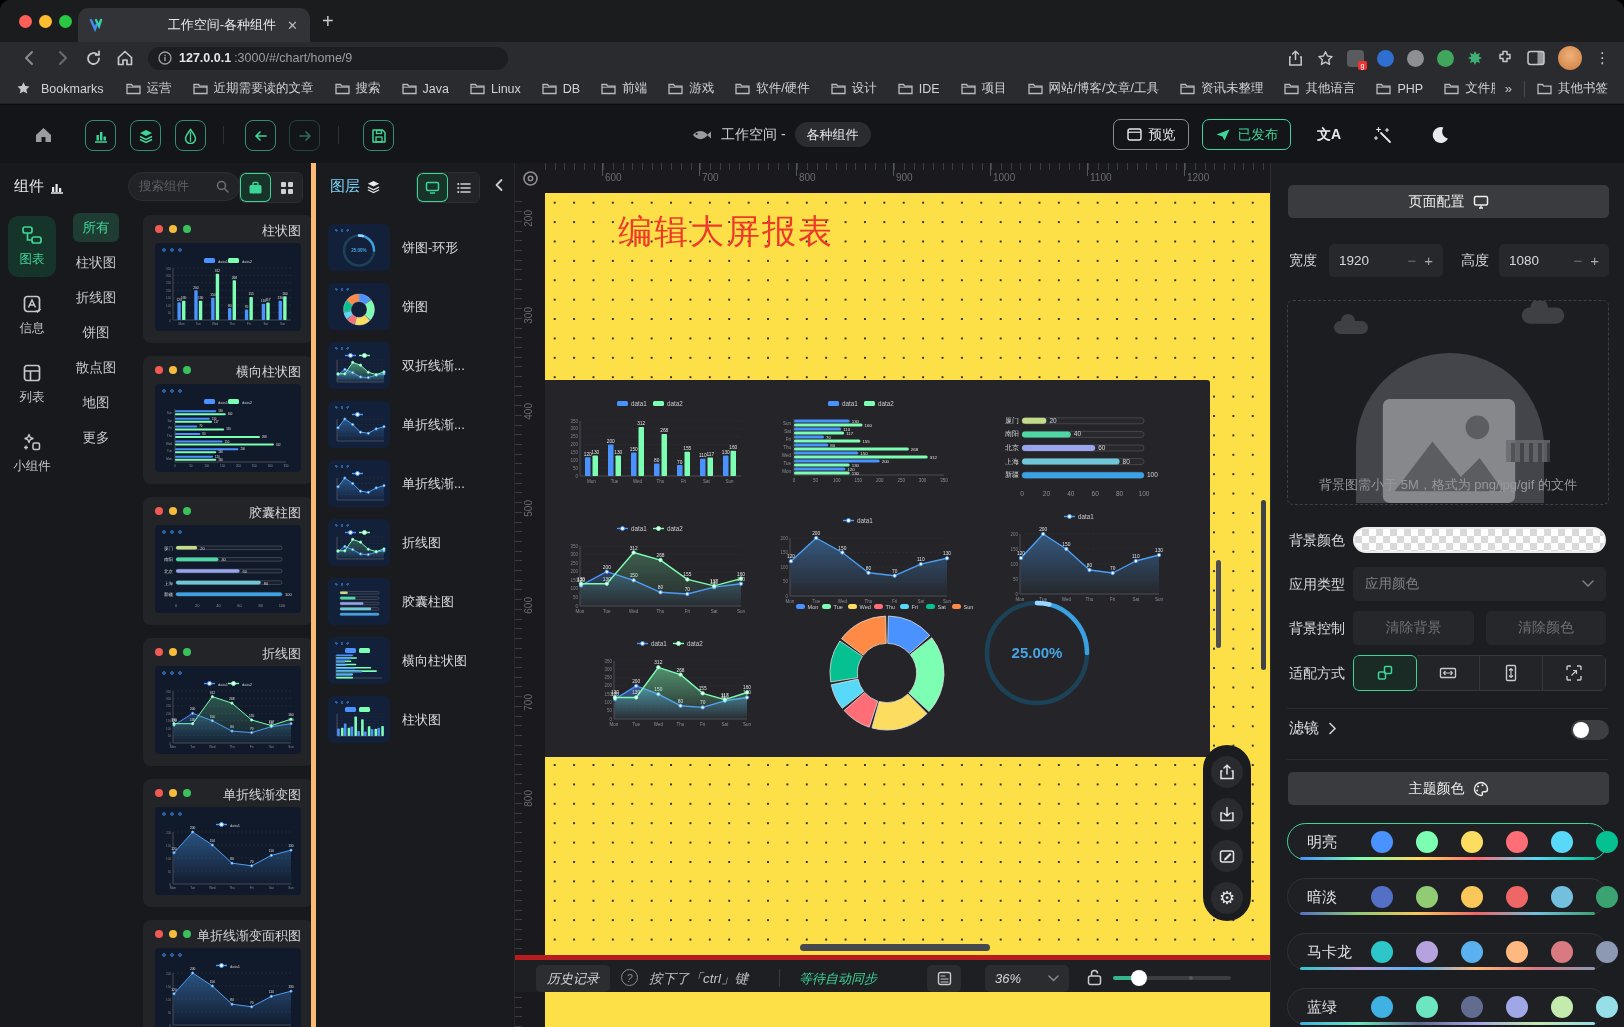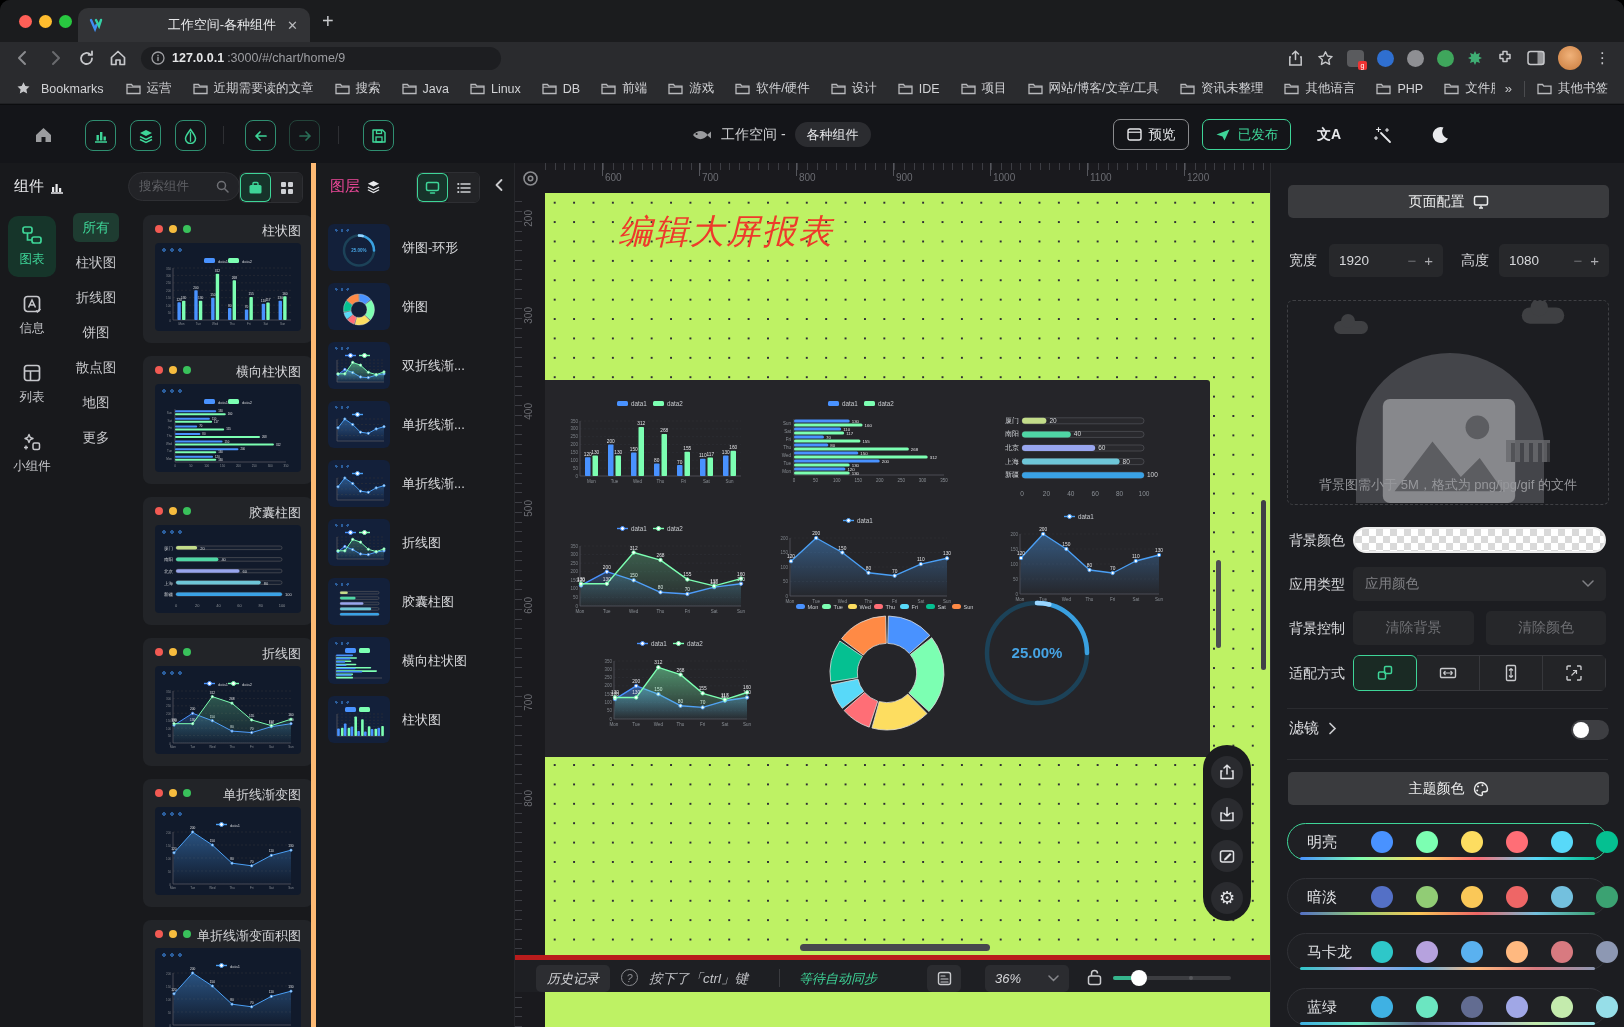--- a/index.html
+++ b/index.html
@@ -9,21 +9,21 @@
   svg text{font-family:"Liberation Sans","DejaVu Sans",sans-serif;}
 
   
   #tabstrip{position:absolute;left:0;top:0;right:0;height:42px;background:#1b1c1e;text-align:right;}
   .traffic{position:absolute;top:15px;width:13px;height:13px;border-radius:50%;}
   .t-red{left:19px;background:#ff5f57;} .t-yel{left:39px;background:#febc2e;} .t-grn{left:59px;background:#28c840;}
   #tab{position:absolute;left:78px;top:8px;width:232px;height:34px;background:#323336;border-radius:10px 10px 0 0;display:flex;align-items:center;padding:0 10px;gap:9px;}
   #tab .tab-title{font-size:13px;color:#e7e8ea;flex:1;white-space:nowrap;overflow:hidden;}
   .tab-close{color:#b9babd;font-size:13px;padding:0 2px;}
   #newtab{position:absolute;left:322px;top:10px;color:#c8c9cc;font-size:20px;font-weight:300;}
-  #toolbar{position:absolute;left:0;top:42px;right:0;height:32px;background:#2a2b2e;display:flex;align-items:center;}
+  #toolbar{position:absolute;left:0;top:42px;right:0;height:32px;background:#2a2b2e;display:flex;align-items:center;padding-left:7px;}
   .nav-ic{margin-left:14px;flex:0 0 auto;}
   #urlpill{margin-left:14px;width:360px;height:23px;border-radius:12px;background:#1d1e21;display:flex;align-items:center;padding:0 10px;gap:7px;}
   #urlpill .host{font-size:12.5px;color:#e4e5e7;font-weight:bold;}
   #urlpill .path{font-size:12.5px;color:#9d9ea2;margin-left:-4px;white-space:nowrap;}
   #tb-right{margin-left:auto;display:flex;align-items:center;gap:13px;padding-right:14px;}
   .ext-ic{width:17px;height:17px;border-radius:4px;position:relative;}
   #bookmarks{position:absolute;left:0;top:74px;right:0;height:30px;background:#2a2b2e;display:flex;align-items:center;padding:0 16px;gap:10px;border-bottom:1px solid #202124;}
   #bm-items{display:flex;align-items:center;gap:21px;margin-left:12px;overflow:hidden;flex:1;}
   .bm{display:flex;align-items:center;gap:6px;flex:0 0 auto;}
   .bm span{font-size:12.5px;color:#d2d3d6;white-space:nowrap;}
@@ -74,41 +74,41 @@
   .card-pv{position:absolute;left:12px;right:12px;top:28px;bottom:12px;background:#111a2b;border-radius:4px;}
   .pdots{position:absolute;left:7px;top:5px;width:22px;height:5px;background:
     radial-gradient(circle 2px at 2px 2px,#2b5d9b 98%,transparent),
     radial-gradient(circle 2px at 10px 2px,#2b5d9b 98%,transparent),
     radial-gradient(circle 2px at 18px 2px,#2b5d9b 98%,transparent);}
   .pdots.small{transform:scale(.7);transform-origin:0 0;}
   .cbox{position:absolute;left:6px;right:6px;top:13px;bottom:4px;}
 
   
   #layer-panel{position:absolute;left:316px;top:0;width:199px;bottom:0;background:#1a1b1e;border-right:1px solid #26272b;}
-  #lay-title{position:absolute;left:14px;top:14px;font-size:15px;color:#ec4899;display:flex;gap:6px;align-items:center;}
+  #lay-title{position:absolute;left:14px;top:14px;font-size:15px;color:#7dd3fc;display:flex;gap:6px;align-items:center;}
   #lay-toggle{right:34px;top:9px;}
   #lay-collapse{position:absolute;right:8px;top:15px;}
   #layers{position:absolute;left:0;top:52px;right:0;bottom:0;padding:7px 0 0 12px;overflow:hidden;}
   .layer-item{height:52px;margin-bottom:7px;position:relative;}
   .lthumb{position:absolute;left:0;top:2px;width:62px;height:47px;background:#13203a;border-radius:6px;}
   .lthumb .cbox{left:3px;right:3px;top:9px;bottom:3px;}
   .layer-label{position:absolute;left:74px;top:17px;font-size:13px;color:#d8d9dc;white-space:nowrap;}
 
   
-  #canvas{position:absolute;left:515px;top:0;width:755px;bottom:0;background:#bef264;overflow:hidden;}
+  #canvas{position:absolute;left:515px;top:0;width:755px;bottom:0;background:#fde047;overflow:hidden;}
   #dotgrid{position:absolute;left:30px;top:30px;right:0;bottom:37px;background-image:radial-gradient(circle,#2e2e34 1px,transparent 1.4px);background-size:19.4px 19.4px;}
   #corner{position:absolute;left:0;top:0;width:30px;height:30px;display:flex;align-items:center;justify-content:center;background:#1a1a1e;z-index:3;}
   #ruler-top{position:absolute;left:30px;top:0;right:0;height:30px;background:#1a1a1e;z-index:2;}
   #ruler-top:before{content:"";position:absolute;left:0;top:0;right:0;height:7px;background:repeating-linear-gradient(90deg,#3c3d43 0 1px,transparent 1px 9.7px);}
   .rt-num{position:absolute;top:9px;font-size:10px;color:#6b6c72;}
   .rt-num:before{content:"";position:absolute;left:-3px;top:-9px;width:1px;height:13px;background:#55565c;}
   #ruler-left{position:absolute;left:0;top:30px;width:30px;bottom:0;background:#1a1a1e;z-index:2;}
   #ruler-left:before{content:"";position:absolute;left:0;top:0;bottom:0;width:7px;background:repeating-linear-gradient(0deg,#3c3d43 0 1px,transparent 1px 9.7px);}
   .rl-num{position:absolute;left:8px;font-size:10px;color:#6b6c72;writing-mode:vertical-rl;transform:rotate(180deg);}
-  #page-title{position:absolute;left:103px;top:46px;font-size:34px;letter-spacing:2px;color:#ee3a2b;z-index:1;white-space:nowrap;font-style:italic;}
+  #page-title{position:absolute;left:103px;top:46px;font-size:34px;letter-spacing:2px;color:#ee3a2b;z-index:1;white-space:nowrap;}
   #board{position:absolute;left:27px;top:217px;width:668px;height:377px;background:#252529;border-radius:3px;}
   .chart{position:absolute;}
   #float-stack{position:absolute;left:688px;top:582px;width:48px;height:176px;background:#1b1c1f;border-radius:24px;display:flex;flex-direction:column;align-items:center;gap:10px;padding-top:11px;z-index:4;}
   .fbtn{width:32px;height:32px;border-radius:50%;background:#2a2b2f;display:flex;align-items:center;justify-content:center;color:#e3e4e7;font-size:18px;}
   #vscroll{position:absolute;left:701px;top:397px;width:5px;height:88px;background:#4c4d52;border-radius:3px;z-index:3;}
   #hscroll{position:absolute;left:285px;top:781px;width:190px;height:7px;background:#47484d;border-radius:4px;z-index:3;}
   #panel-scroll{position:absolute;right:4px;top:337px;width:5px;height:170px;background:#404147;border-radius:3px;z-index:3;}
 
   
   #statusbar{position:absolute;left:0;right:0;top:792px;height:37px;background:#1e1f23;border-top:5px solid #b91c1c;z-index:5;font-style:italic;}

